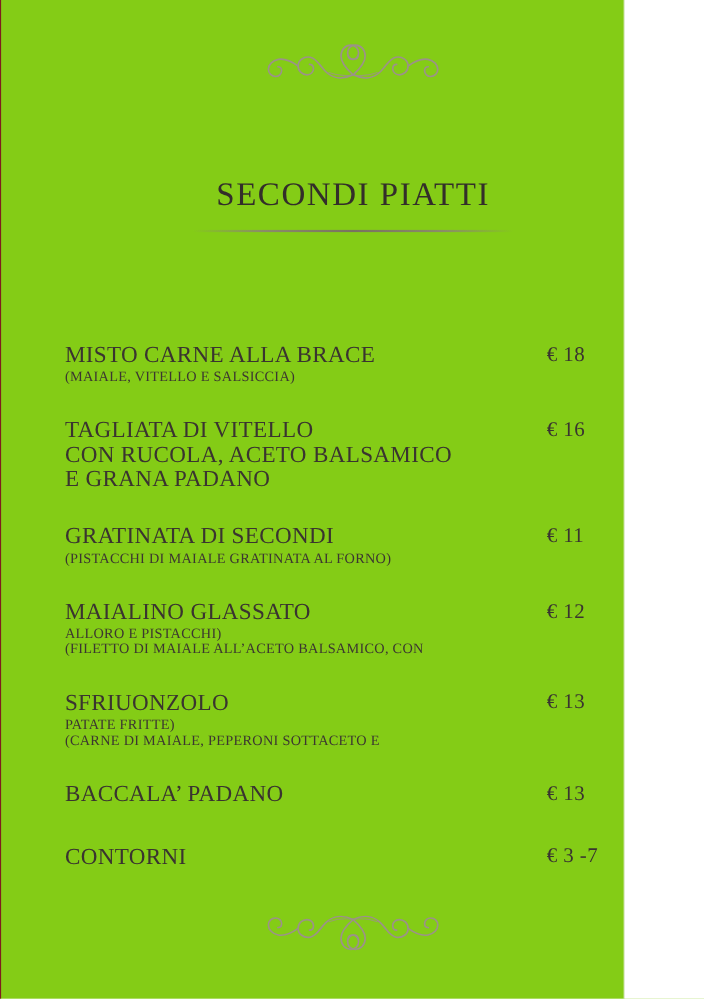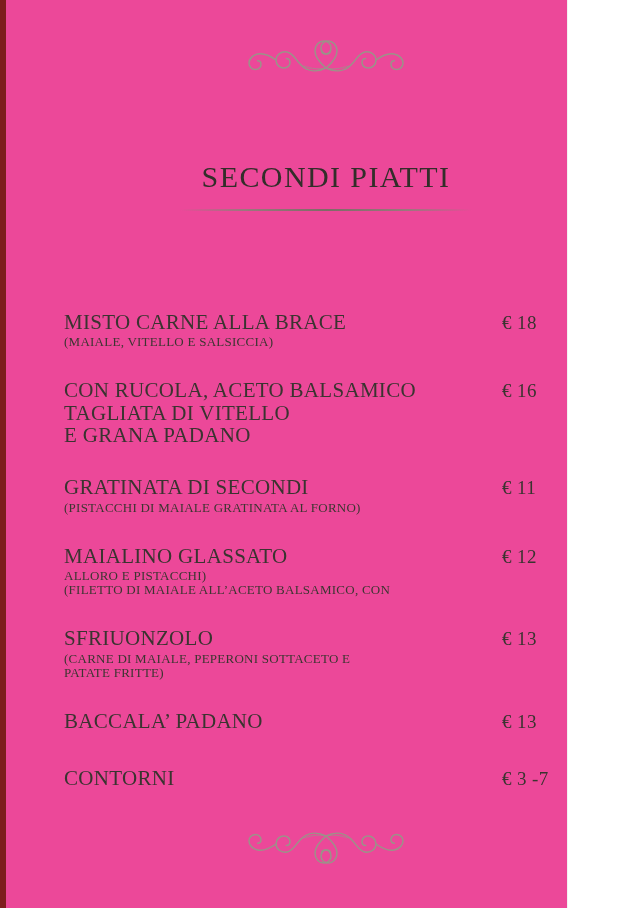--- a/index.html
+++ b/index.html
@@ -13,22 +13,22 @@
     font-family: "Liberation Serif", "DejaVu Serif", serif;
     color: #3a3430;
     overflow: hidden;
   }
 
   .page {
     position: relative;
     width: 568px;
     height: 908px;
     box-sizing: border-box;
-    background: #ec4899;
-    border-left: 6px solid #7f1d1d;
+    background: #84cc16;
+    border-left: 1px solid #7f1d1d;
     border-right: 1px solid #f2f2f2;
     overflow: hidden;
   }
 
   
   .ornament {
     position: absolute;
     left: 0;
     width: 640px;
     display: flex;
@@ -154,22 +154,22 @@
           </div>
           <div class="item-price">€ 18</div>
         </div>
         <div class="item-desc">
           <span class="desc-line">(MAIALE, VITELLO E SALSICCIA)</span>
         </div>
       </div>
       <div class="menu-item gap-lg">
         <div class="item-main">
           <div class="item-names">
+            <div class="item-name">TAGLIATA DI VITELLO</div>
             <div class="item-name">CON RUCOLA, ACETO BALSAMICO</div>
-            <div class="item-name">TAGLIATA DI VITELLO</div>
             <div class="item-name">E GRANA PADANO</div>
           </div>
           <div class="item-price">€ 16</div>
         </div>
       </div>
       <div class="menu-item gap-lg">
         <div class="item-main">
           <div class="item-names">
             <div class="item-name">GRATINATA DI SECONDI</div>
           </div>
@@ -192,22 +192,22 @@
         </div>
       </div>
       <div class="menu-item gap-lg">
         <div class="item-main">
           <div class="item-names">
             <div class="item-name">SFRIUONZOLO</div>
           </div>
           <div class="item-price">€ 13</div>
         </div>
         <div class="item-desc">
+          <span class="desc-line">PATATE FRITTE)</span>
           <span class="desc-line">(CARNE DI MAIALE, PEPERONI SOTTACETO E</span>
-          <span class="desc-line">PATATE FRITTE)</span>
         </div>
       </div>
       <div class="menu-item gap-xl">
         <div class="item-main">
           <div class="item-names">
             <div class="item-name">BACCALA’ PADANO</div>
           </div>
           <div class="item-price">€ 13</div>
         </div>
       </div>

